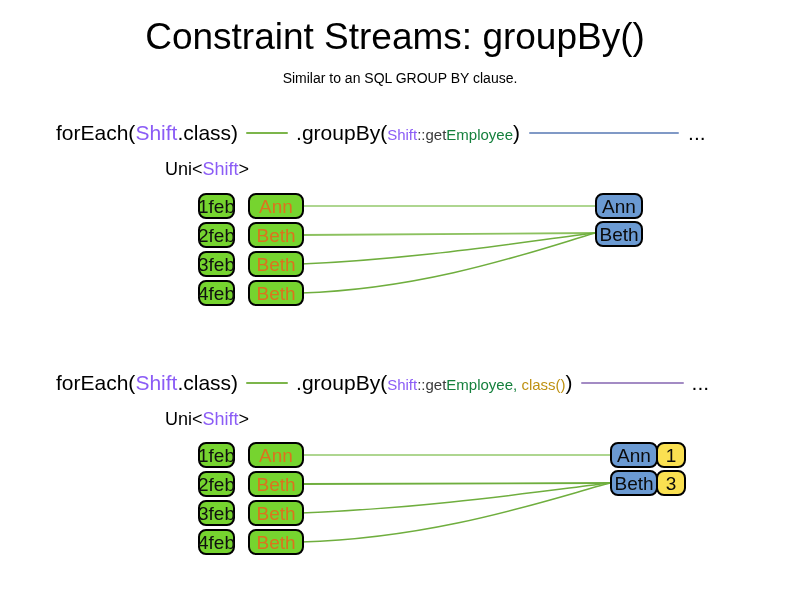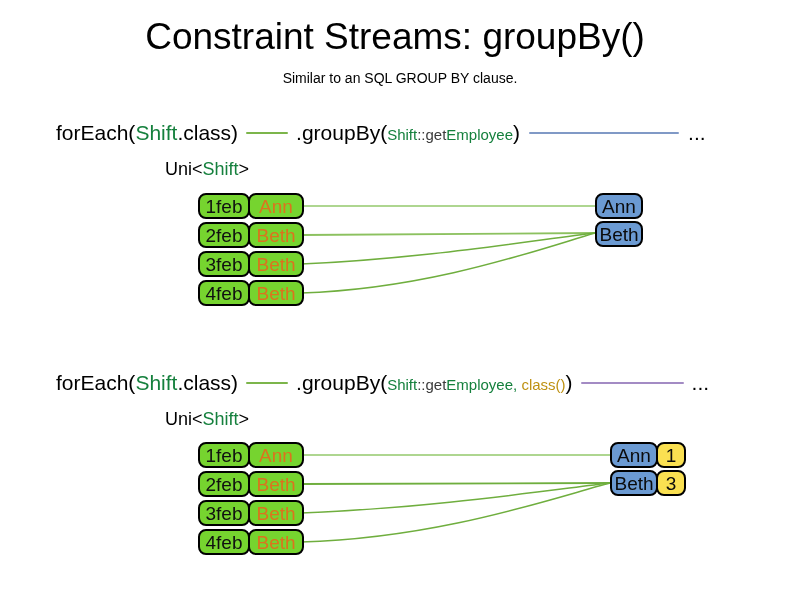--- a/index.html
+++ b/index.html
@@ -8,39 +8,39 @@
 
   .title{position:absolute;top:16px;left:0;width:790px;text-align:center;
          font-size:37px;color:#000;}
   .subtitle{position:absolute;top:70px;left:0;width:800px;text-align:center;
             font-size:14px;color:#000;}
 
   .code{position:absolute;left:48px;display:flex;align-items:baseline;white-space:pre;margin-left:8px;}
   .lg{font-size:21px;}
   .sm{font-size:15px;}
   .k{color:#000;}
-  .grn{color:#15803d;}
+  .grn{color:#8b5cf6;}
   .blu{color:#15803d;}
   .gld{color:#BE9112;}
   .dk{color:#3B3B3B;text-align:center;}
 
   .seg{height:2px;align-self:center;border-radius:1px;}
   .seg.green{background:#7CB54B;width:42px;margin:0 8px;}
   .seg.blue{background:#8099C6;width:150px;margin:0 9px;}
   .seg.purple{background:#A38BC4;width:103px;margin:0 8px;}
 
   .hdr{position:absolute;font-size:18px;text-align:left;color:#000;white-space:pre;}
 
   .links{position:absolute;left:0;top:0;pointer-events:none;}
 
   .shift-row{position:absolute;width:106px;height:26px;}
   .cell{position:absolute;top:0;height:26px;border:2px solid #000;border-radius:8px;
         box-sizing:border-box;display:flex;align-items:center;justify-content:center;
         font-size:19px;line-height:1;background:#76D42F;}
-  .cell.date{left:0;width:52px;color:#101010;z-index:2;}
+  .cell.date{left:0;width:37px;color:#101010;z-index:2;}
   .cell.name{left:50px;width:56px;color:#DC731E;z-index:1;}
 
   .gbox{position:absolute;height:26px;border:2px solid #000;border-radius:8px;
         box-sizing:border-box;display:flex;align-items:center;justify-content:center;
         font-size:19px;line-height:1;color:#0b0b0b;}
   .gbox.blue{background:#6B9AD2;width:48px;z-index:2;}
   .gbox.yellow{background:#FAE051;width:30px;z-index:1;}
 </style>
 </head>
 <body>

